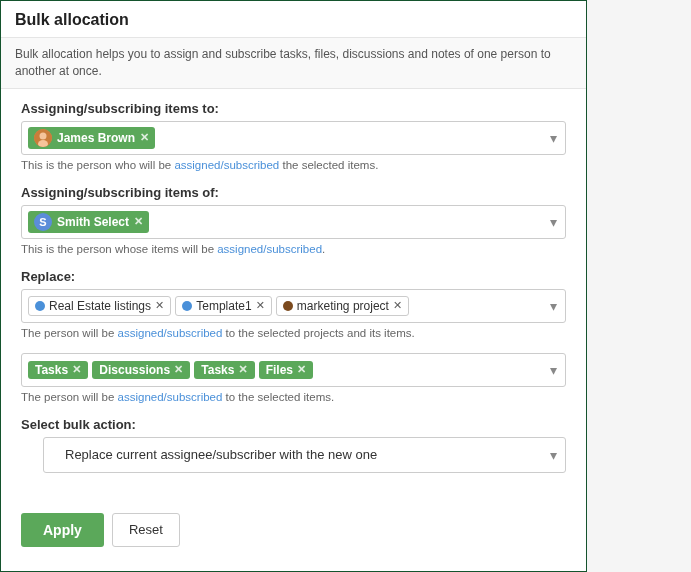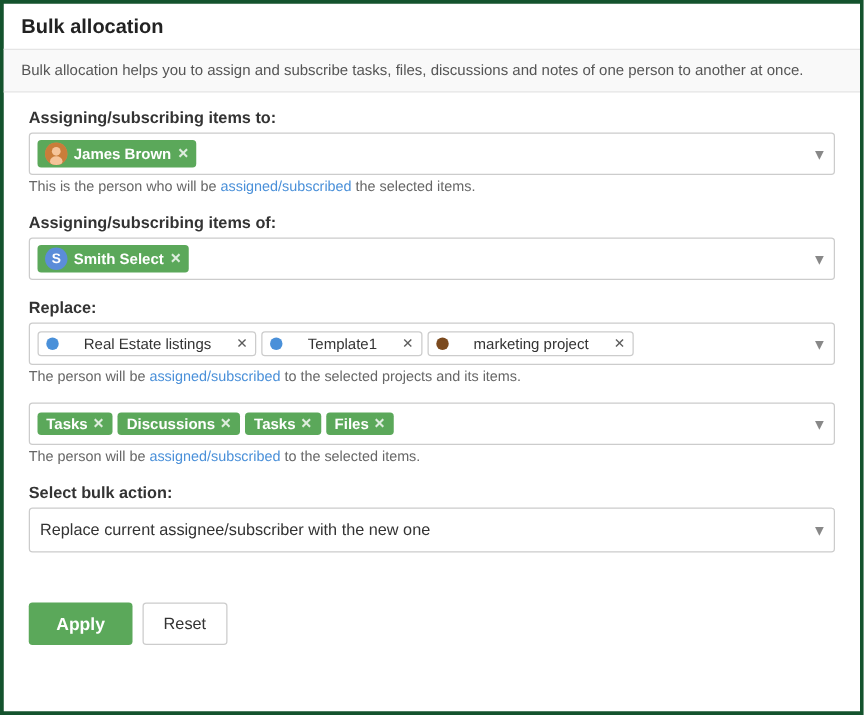--- a/index.html
+++ b/index.html
@@ -6,23 +6,23 @@
     body {
       font-family: Arial, sans-serif;
       font-size: 13px;
       background: #f5f5f5;
       color: #333;
       width: 691px;
       min-height: 572px;
     }
     .page-container {
       background: #fff;
-      width: 691px;
+      width: 587px;
       min-height: 572px;
-      border: 3px solid #14532d;
+      border: 1px solid #14532d;
     }
     .page-title {
       font-size: 16px;
       font-weight: bold;
       padding: 10px 14px 8px 14px;
       color: #222;
       border-bottom: none;
     }
     .info-bar {
       background: #f9f9f9;
@@ -118,21 +118,21 @@
     }
     .project-dot {
       width: 10px;
       height: 10px;
       border-radius: 50%;
       display: inline-block;
     }
     .project-tag {
       display: inline-flex;
       align-items: center;
-      gap: 20px;
+      gap: 4px;
       background: #fff;
       border: 1px solid #ccc;
       border-radius: 3px;
       padding: 2px 6px;
       font-size: 12px;
       color: #333;
     }
     .item-tag {
       display: inline-flex;
       align-items: center;
@@ -141,28 +141,29 @@
       padding: 2px 7px;
       font-size: 12px;
       color: #fff;
       font-weight: bold;
       gap: 4px;
     }
     .select-dropdown {
       border: 1px solid #ccc;
       border-radius: 3px;
       background: #fff;
-      padding: 7px 28px 7px 8px;
+      padding: 7px 28px 7px 21px;
       min-height: 36px;
       display: flex;
       align-items: center;
       position: relative;
       cursor: pointer;
       font-size: 13px;
       color: #333;
+      margin-left: 22px;
     }
     .select-dropdown::after {
       content: '▾';
       position: absolute;
       right: 8px;
       top: 50%;
       transform: translateY(-50%);
       color: #888;
       font-size: 14px;
     }
@@ -227,20 +228,23 @@
 
     <div class="field-group">
       <div class="field-label">Assigning/subscribing items of:</div>
       <div class="select-box">
         <span class="avatar-tag">
           <span class="avatar-letter">S</span>
           <span>Smith Select</span>
           <span class="tag-close">✕</span>
         </span>
       </div>
+      <div class="hint-text">
+        This is the person whose items will be <span>assigned/subscribed</span>.
+      </div>
     </div>
 
     <div class="field-group">
       <div class="field-label">Replace:</div>
       <div class="select-box">
         <span class="project-tag">
           <span class="project-dot" style="background:#4a90d9;"></span>
           <span>Real Estate listings</span>
           <span class="tag-close">✕</span>
         </span>

